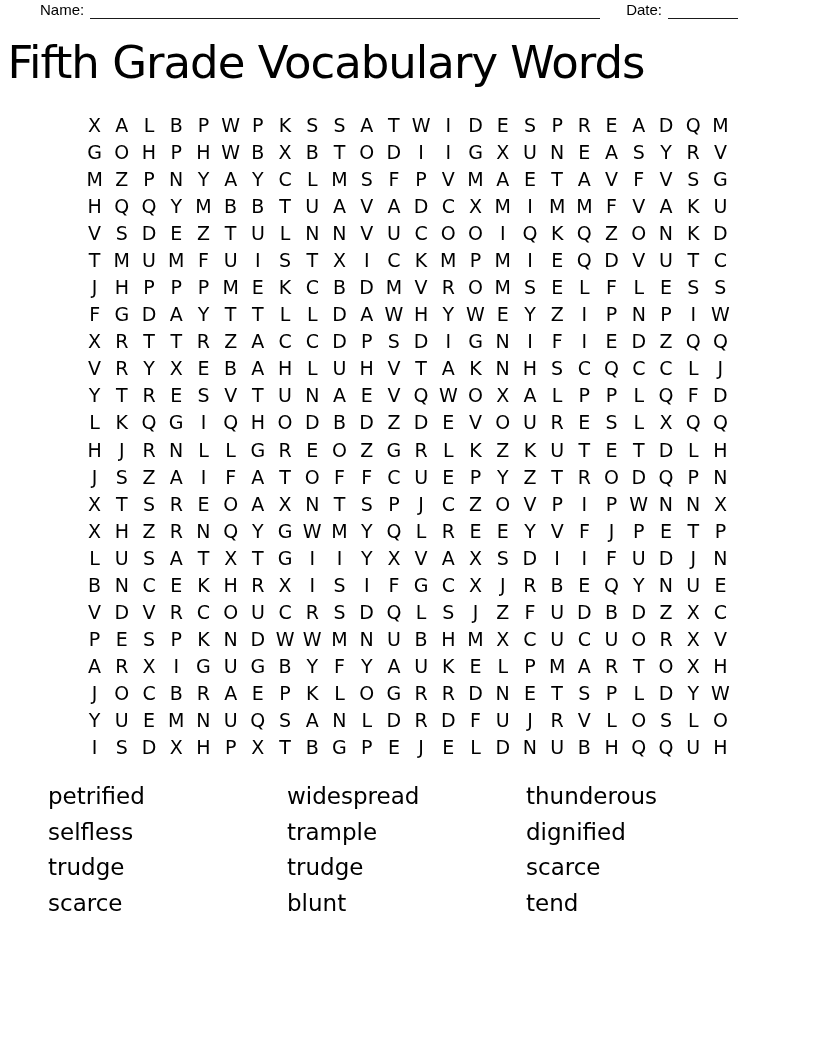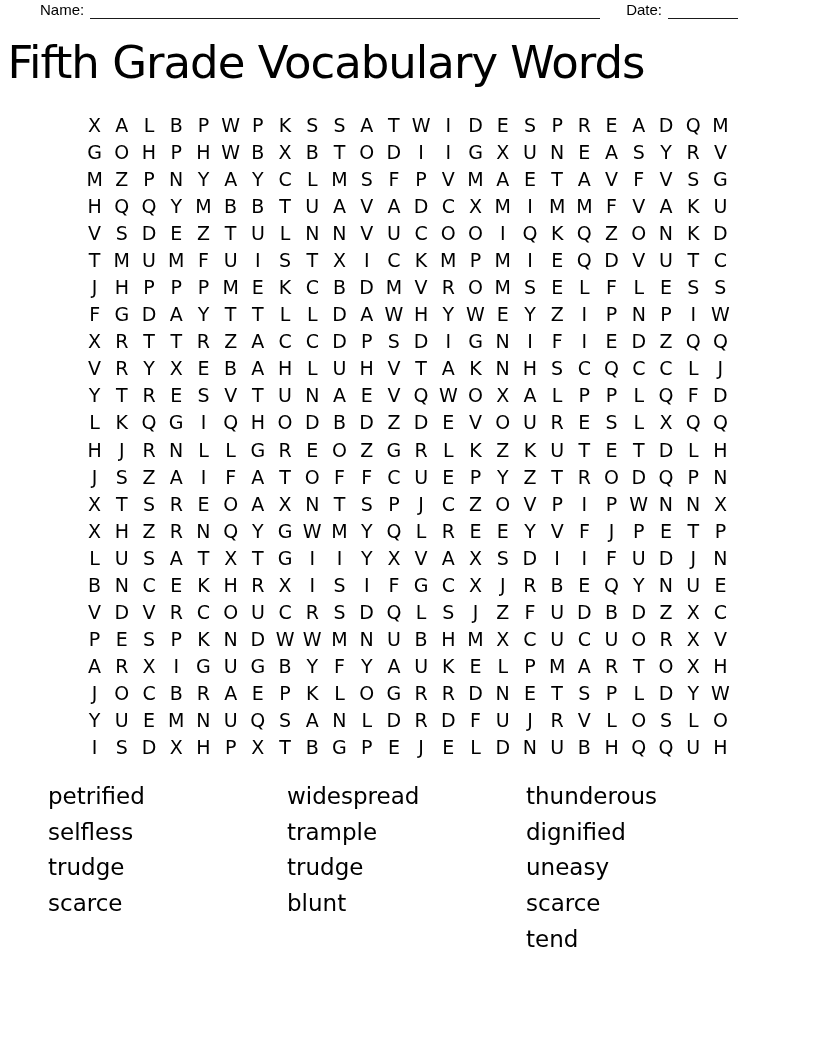--- a/index.html
+++ b/index.html
@@ -639,17 +639,16 @@
     </div>
     <div class="word-col c1">
       <div class="word-item">widespread</div>
       <div class="word-item">trample</div>
       <div class="word-item">trudge</div>
       <div class="word-item">blunt</div>
     </div>
     <div class="word-col c2">
       <div class="word-item">thunderous</div>
       <div class="word-item">dignified</div>
-      <div class="word-item">uneasy</div>
       <div class="word-item">scarce</div>
       <div class="word-item">tend</div>
     </div>
   </div>
 
 </body></html>

